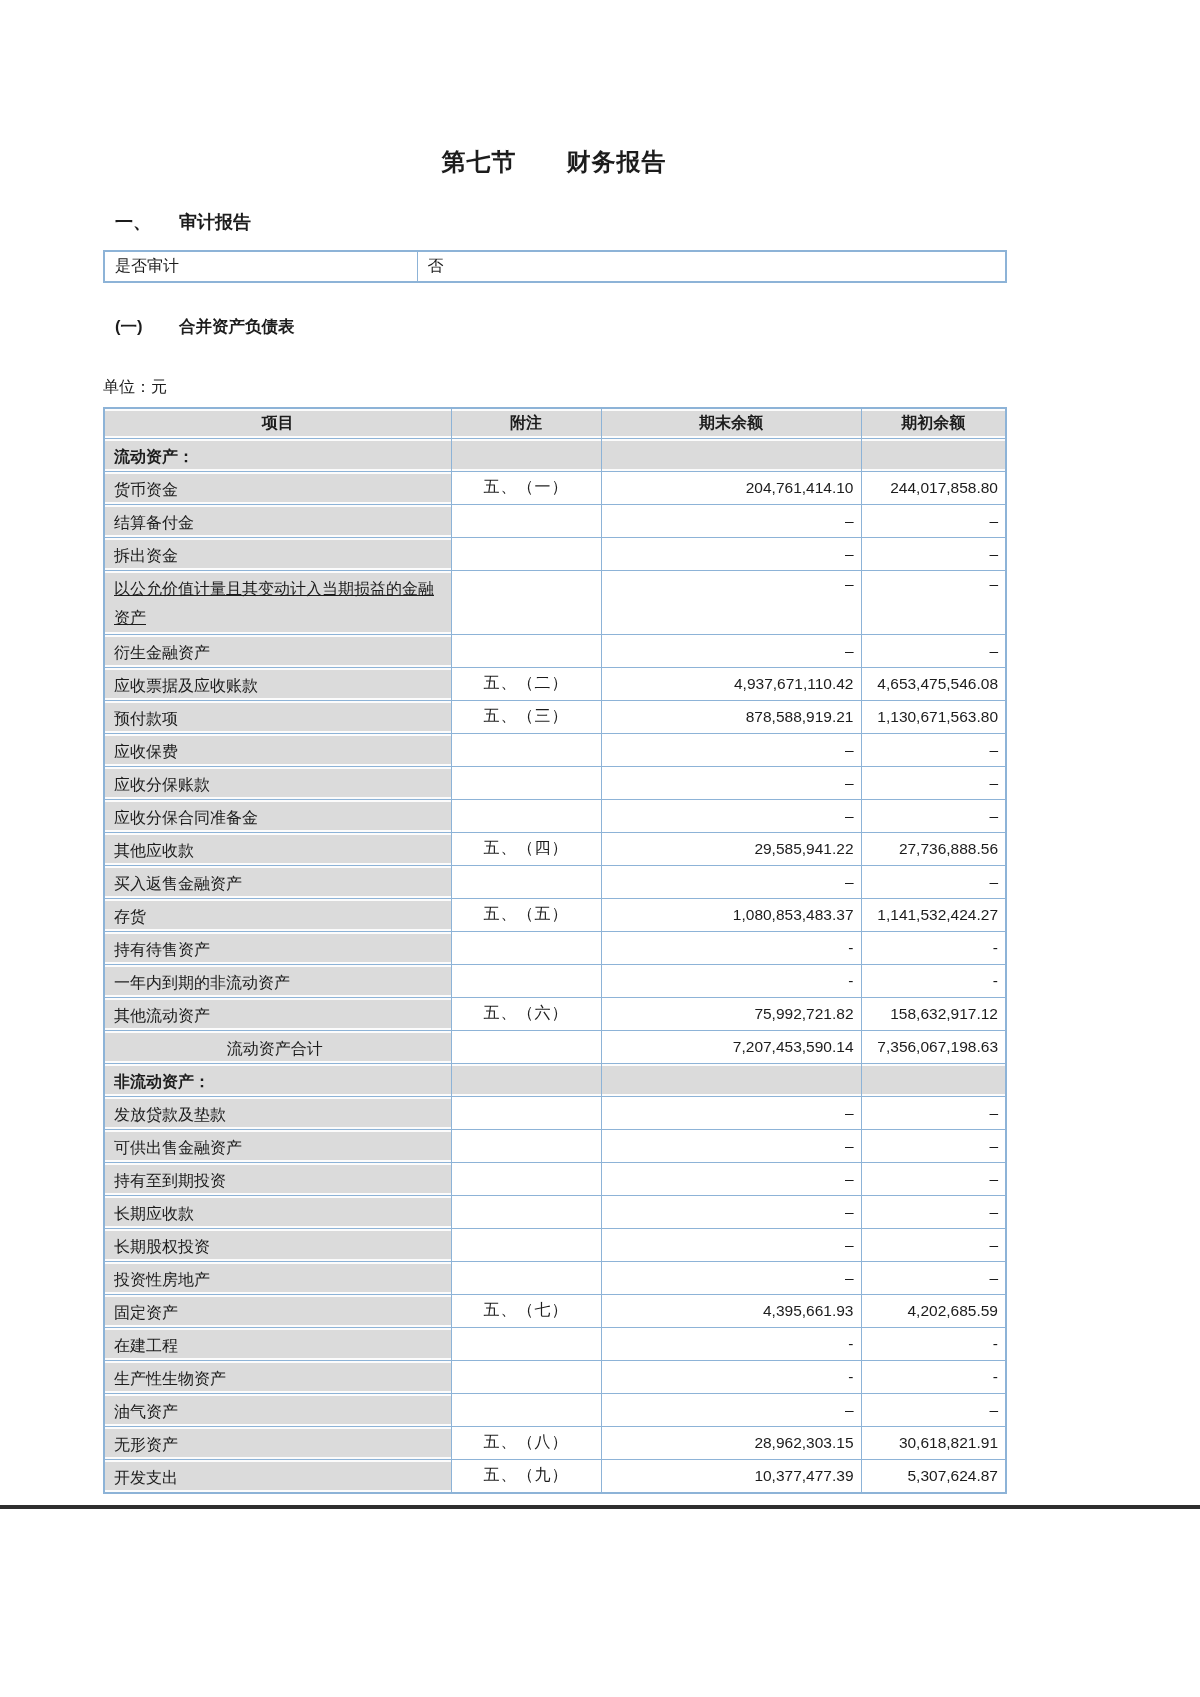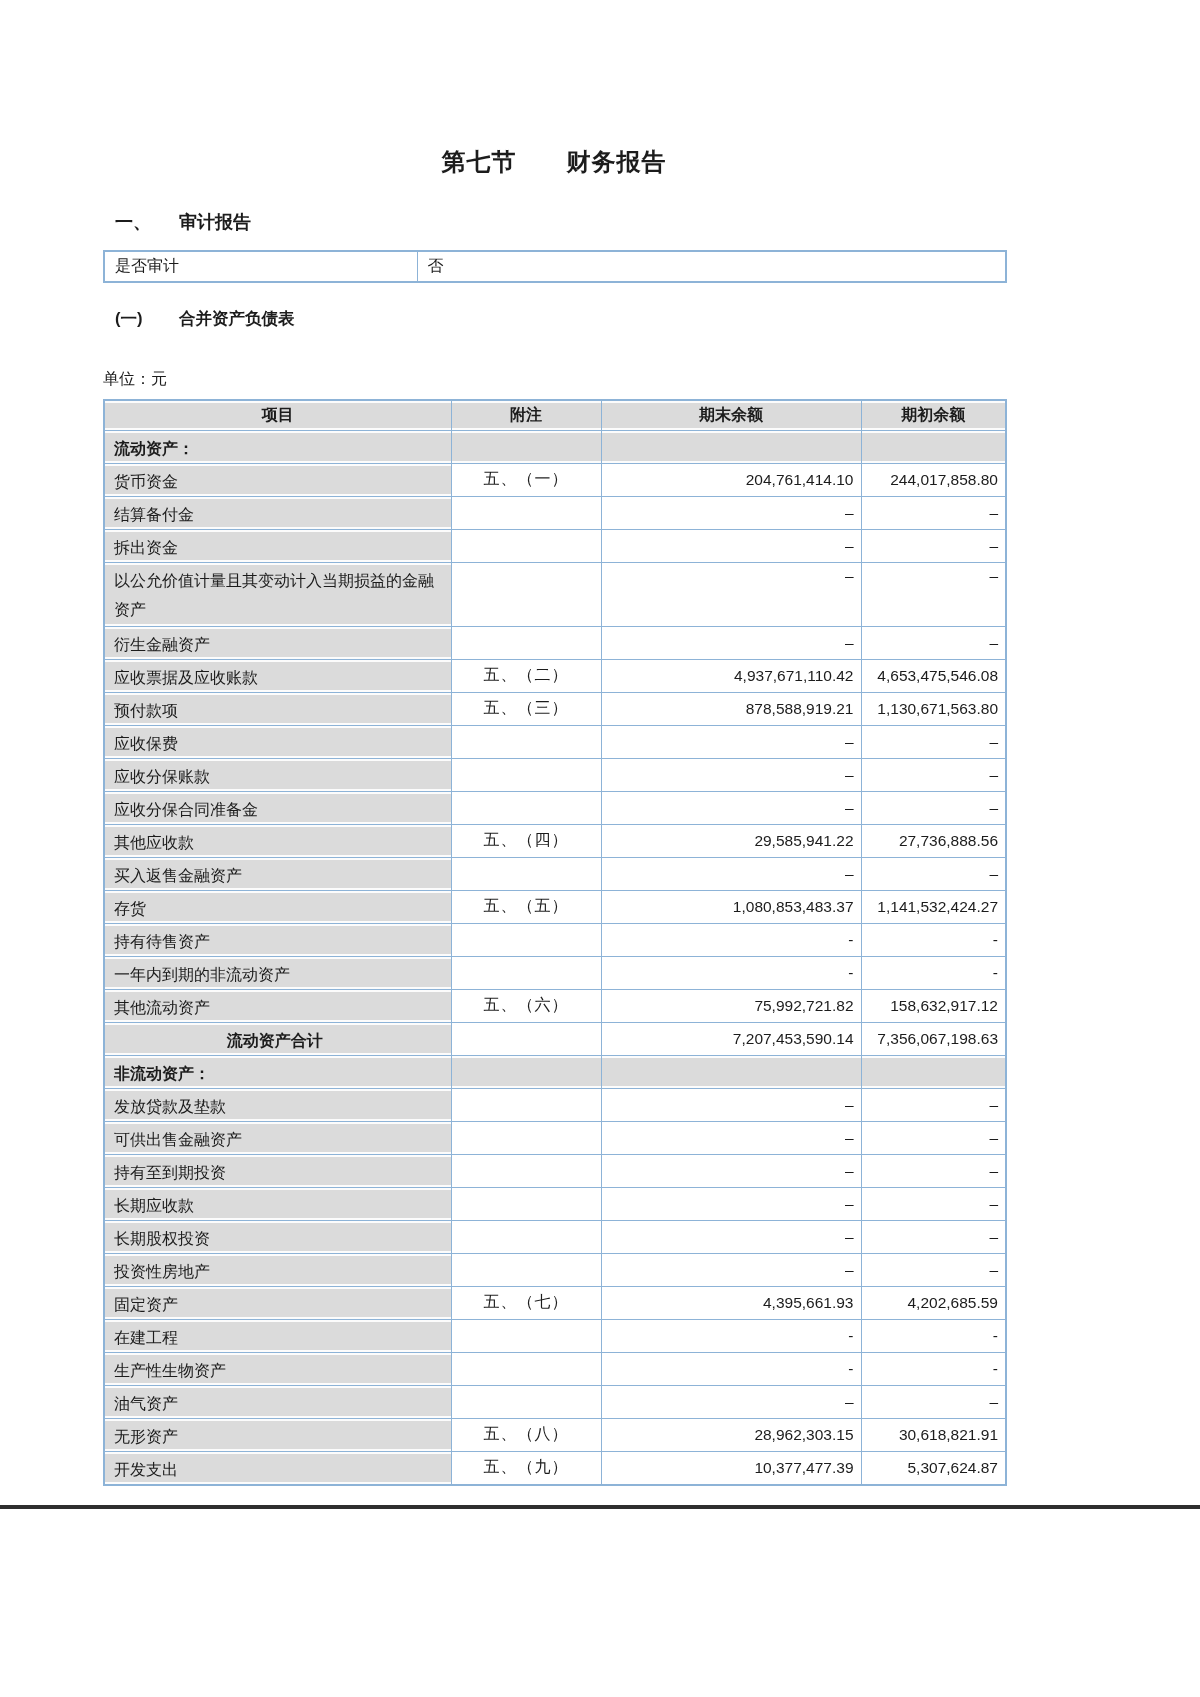--- a/index.html
+++ b/index.html
@@ -32,21 +32,21 @@
   }
   .h-num { display: inline-block; width: 64px; }
   .h2 {
     margin-top: 26px;
     font-size: 18px;
     font-weight: bold;
     line-height: 28px;
     padding-left: 12px;
   }
   .h3 {
-    margin-top: 22px;
+    margin-top: 30px;
     font-size: 16.5px;
     font-weight: bold;
     line-height: 26px;
     padding-left: 12px;
   }
   table { border-collapse: collapse; table-layout: fixed; width: 902px; }
   .audit-table { margin-top: 14px; border: 2px solid #8DB3D7; }
   .audit-table td {
     border: 1px solid #8DB3D7;
     height: 31px;
@@ -87,27 +87,27 @@
     text-align: right;
     padding-right: 7px;
     font-size: 15.5px;
   }
   .bs-table tr.section td {
     background: #DBDBDB;
     box-shadow: inset 0 2px 0 #FCFCFC, inset 0 -2px 0 #FCFCFC;
   }
   .bs-table tr.section td.c-label { font-weight: bold; }
   .bs-table tr.total td.c-label {
-    font-weight: bold;
+    font-weight: normal;
     text-align: center;
     padding-left: 0;
   }
   .bs-table tr.tall td { height: 58px; vertical-align: top; }
   .bs-table tr.tall td.c-num, .bs-table tr.tall td.c-note { padding-top: 4px; }
-  .bs-table tr.tall td.c-label { padding-top: 3px; line-height: 29px; }
+  .bs-table tr.tall td.c-label { padding-top: 3px; line-height: 29px; text-decoration: underline; }
   .page-number {
     margin-top: 94px;
     text-align: center;
     font-size: 15px;
   }
   .bottom-edge {
     position: absolute;
     left: 0; right: 0; bottom: 0;
     height: 4px;
     background: #2e2e2e;

